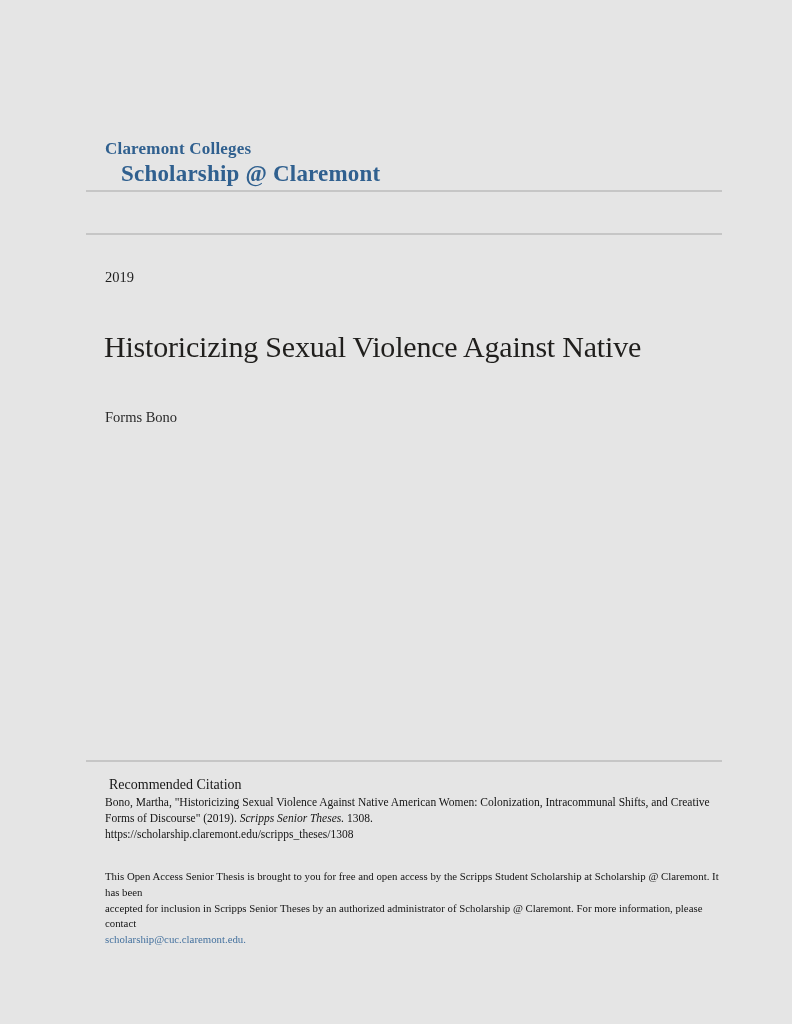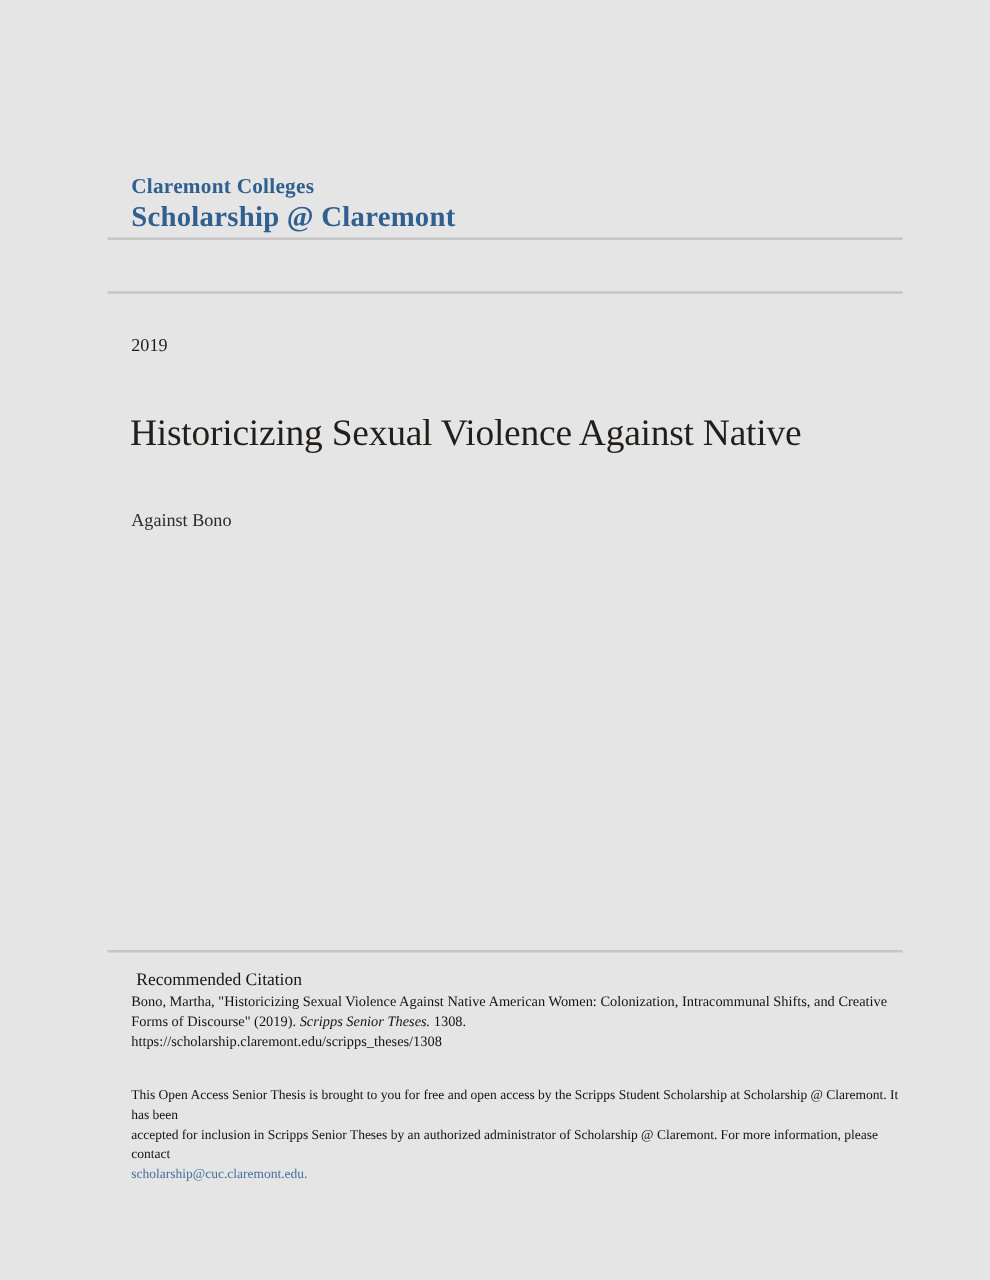--- a/index.html
+++ b/index.html
@@ -19,20 +19,21 @@
     font-weight: bold;
     color: #30608f;
     letter-spacing: 0.2px;
   }
   .site-title {
     font-size: 23px;
     font-weight: bold;
     color: #30608f;
     margin-top: 2px;
     letter-spacing: 0.2px;
+    margin-left: 16px;
   }
 
   
   .rule {
     position: absolute;
     left: 86px;
     width: 636px;
     height: 2px;
     background: #c6c6c6;
   }
@@ -138,21 +139,21 @@
 
   <div class="rule rule-2"></div>
 
   <main>
     <div class="year">2019</div>
 
     <h1 class="title">
       <span class="tline">Historicizing Sexual Violence Against Native</span>
     </h1>
 
-    <div class="author">Against Bono</div>
+    <div class="author">Forms Bono</div>
   </main>
 
   <section>
     <div class="rule rule-3"></div>
     <h2 class="cit-heading">Recommended Citation</h2>
     <p class="cit-body">
       <span>Bono, Martha, "Historicizing Sexual Violence Against Native American Women: Colonization, Intracommunal Shifts, and Creative</span><br>
       <span>Forms of Discourse" (2019).</span>
       <em>Scripps Senior Theses.</em>
       <span>1308.</span><br>

